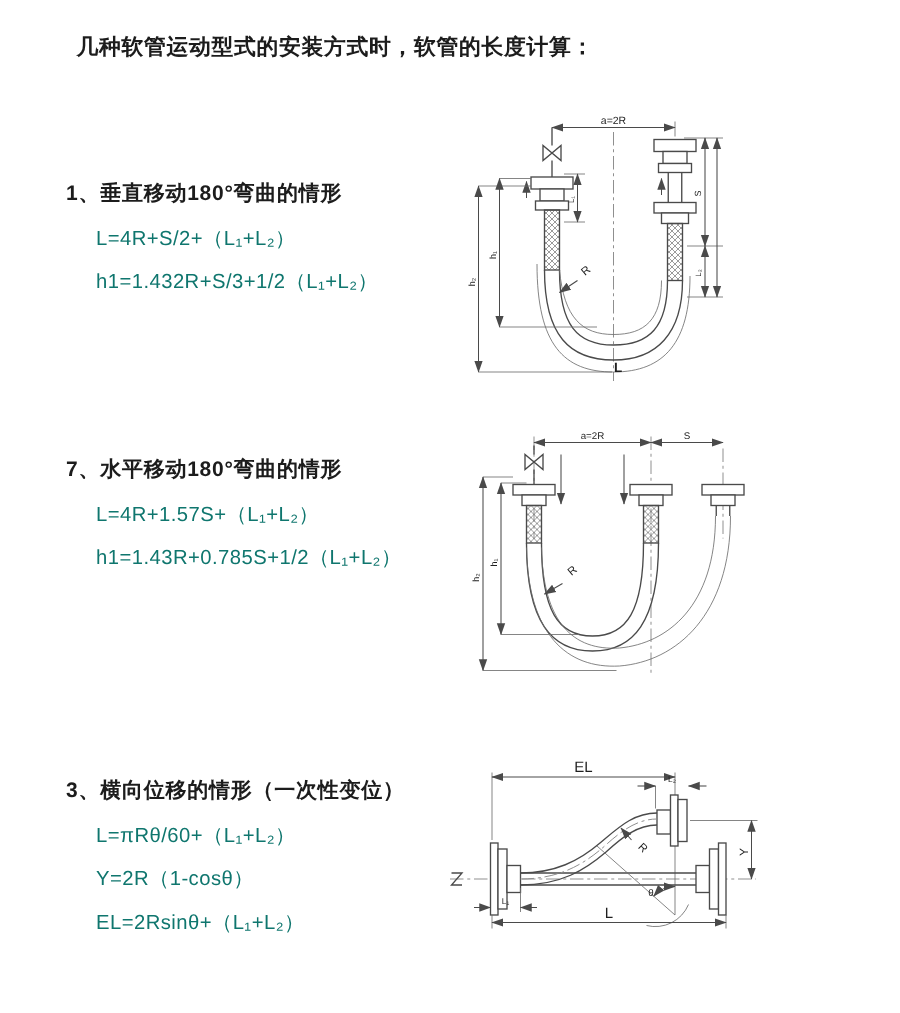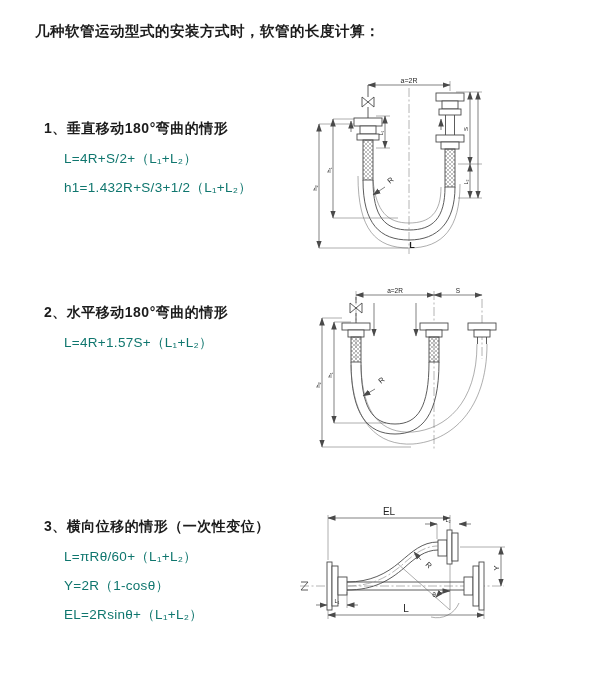--- a/index.html
+++ b/index.html
@@ -1,19 +1,19 @@
 <!DOCTYPE html>
 <html><head>
 <meta charset="utf-8">
 <style>
   *{margin:0;padding:0;box-sizing:border-box}
   html,body{width:600px;height:675px}
   body{background:#ffffff;font-family:"Liberation Sans","DejaVu Sans",sans-serif;position:relative;overflow:hidden}
   .page{position:absolute;inset:0;background:#ffffff}
-  .title{position:absolute;left:35px;top:22px;font-size:14.5px;font-weight:700;color:#1c1c1c;letter-spacing:.5px;white-space:nowrap}
+  .title{position:absolute;left:51px;top:22px;font-size:14.5px;font-weight:700;color:#1c1c1c;letter-spacing:.5px;white-space:nowrap}
   .sec{position:absolute;left:44px;white-space:nowrap}
   .sec-heading{font-size:14px;font-weight:700;color:#1c1c1c;letter-spacing:.5px;margin-bottom:12px}
   .formula{font-size:13.5px;color:#0f766e;margin-left:20px;margin-bottom:11px;letter-spacing:.3px;font-weight:500}
   svg.dwg{position:absolute;overflow:visible}
   svg .ln{stroke:#4a4a4a;stroke-width:.9;fill:none}
   svg .thin{stroke:#6b6b6b;stroke-width:.55;fill:none}
   svg .dim{stroke:#4a4a4a;stroke-width:.7;fill:none}
   svg .cl{stroke:#8c8c8c;stroke-width:.65;fill:none;stroke-dasharray:9 2.5 2 2.5}
   svg .fit{stroke:#4a4a4a;stroke-width:.9;fill:#ffffff}
   svg text{fill:#1f1f1f;font-family:"Liberation Sans","DejaVu Sans",sans-serif}
@@ -25,22 +25,23 @@
 
   <div class="title">几种软管运动型式的安装方式时，软管的长度计算：</div>
 
   <div class="sec" style="top:120px">
     <div class="sec-heading">1、垂直移动180°弯曲的情形</div>
     <div class="formula">L=4R+S/2+（L₁+L₂）</div>
     <div class="formula">h1=1.432R+S/3+1/2（L₁+L₂）</div>
   </div>
 
   <div class="sec" style="top:304px">
-    <div class="sec-heading">2、水平移动180°弯曲的情形</div>
+    <div class="sec-heading">7、水平移动180°弯曲的情形</div>
     <div class="formula">L=4R+1.57S+（L₁+L₂）</div>
+    <div class="formula">h1=1.43R+0.785S+1/2（L₁+L₂）</div>
   </div>
 
   <div class="sec" style="top:518px">
     <div class="sec-heading">3、横向位移的情形（一次性变位）</div>
     <div class="formula">L=πRθ/60+（L₁+L₂）</div>
     <div class="formula">Y=2R（1-cosθ）</div>
     <div class="formula">EL=2Rsinθ+（L₁+L₂）</div>
   </div>
 
   <svg class="dwg" style="left:310px;top:72px" width="215" height="185" viewBox="0 0 215 185">

